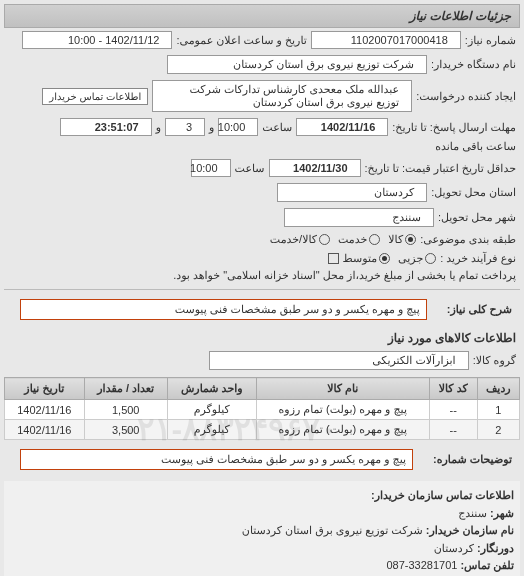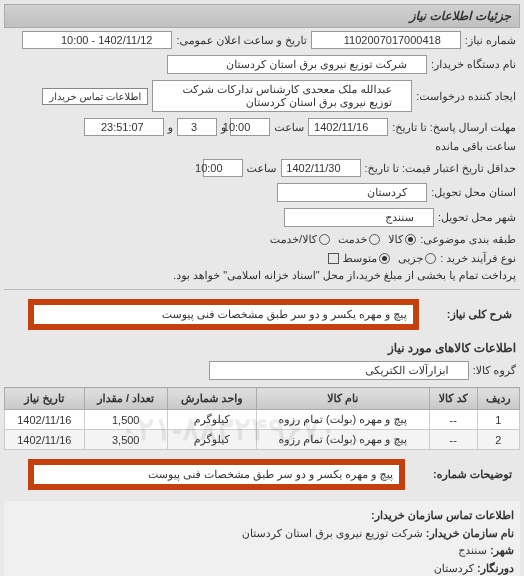--- a/index.html
+++ b/index.html
@@ -31,28 +31,28 @@
   flex-wrap: wrap;
 }
 .label {
   font-size: 11px;
   color: #333;
   white-space: nowrap;
 }
 .field {
   background: #fff;
   border: 1px solid #999;
-  padding: 2px 19px;
+  padding: 2px 12px;
   font-size: 11px;
   min-height: 18px;
   display: inline-block;
 }
 .field-wide { width: 260px; }
 .field-med { width: 150px; }
-.field-small { width: 80px; }
+.field-small { width: 92px; font-weight: bold; }
 .field-xs { width: 40px; }
 .link-btn {
   background: #ffffff;
   border: 1px solid #888;
   padding: 2px 6px;
   font-size: 10px;
   cursor: pointer;
 }
 .radio-group {
   display: flex;
@@ -91,23 +91,23 @@
   padding: 6px 4px 3px;
   font-size: 12px;
 }
 .section-sub {
   font-weight: bold;
   padding: 4px;
   font-size: 11px;
 }
 .desc-box {
   background: #fff;
-  border: 6px solid #c2410c;
+  border: 1px solid #c2410c;
   padding: 3px 6px;
-  margin: 2px 20px;
+  margin: 2px 12px;
   font-size: 11px;
 }
 table {
   width: 100%;
   border-collapse: collapse;
   margin-top: 4px;
   font-size: 11px;
 }
 th {
   background: linear-gradient(to bottom, #e0e0e0, #c8c8c8);
@@ -282,22 +282,22 @@
     </tbody>
   </table>
 
   <div class="form-row" style="margin-top:4px">
     <span class="section-sub">توضیحات شماره:</span>
     <span class="desc-box" style="flex:1">پیچ و مهره یکسر و دو سر طبق مشخصات فنی پیوست</span>
   </div>
 
   <div class="contact-section">
     <div><b>اطلاعات تماس سازمان خریدار:</b></div>
+    <div><b>شهر:</b> <span>سنندج</span></div>
     <div><b>نام سازمان خریدار:</b> <span>شرکت توزیع نیروی برق استان کردستان</span></div>
-    <div><b>شهر:</b> <span>سنندج</span></div>
     <div><b>دورنگار:</b> <span>کردستان</span></div>
     <div><b>تلفن تماس:</b> <span>33281701-087</span></div>
     <div> </div>
 
   </div>
 
 </div>
 <div class="watermark">۰۲۱-۸۸۳۲۴۹۶۷۰</div>
 </div>
 

